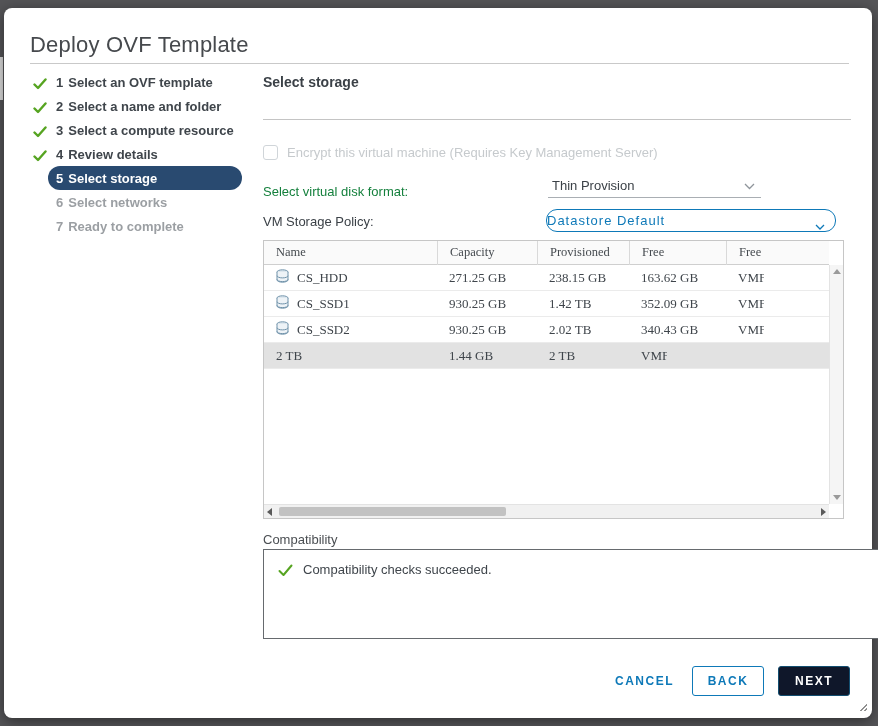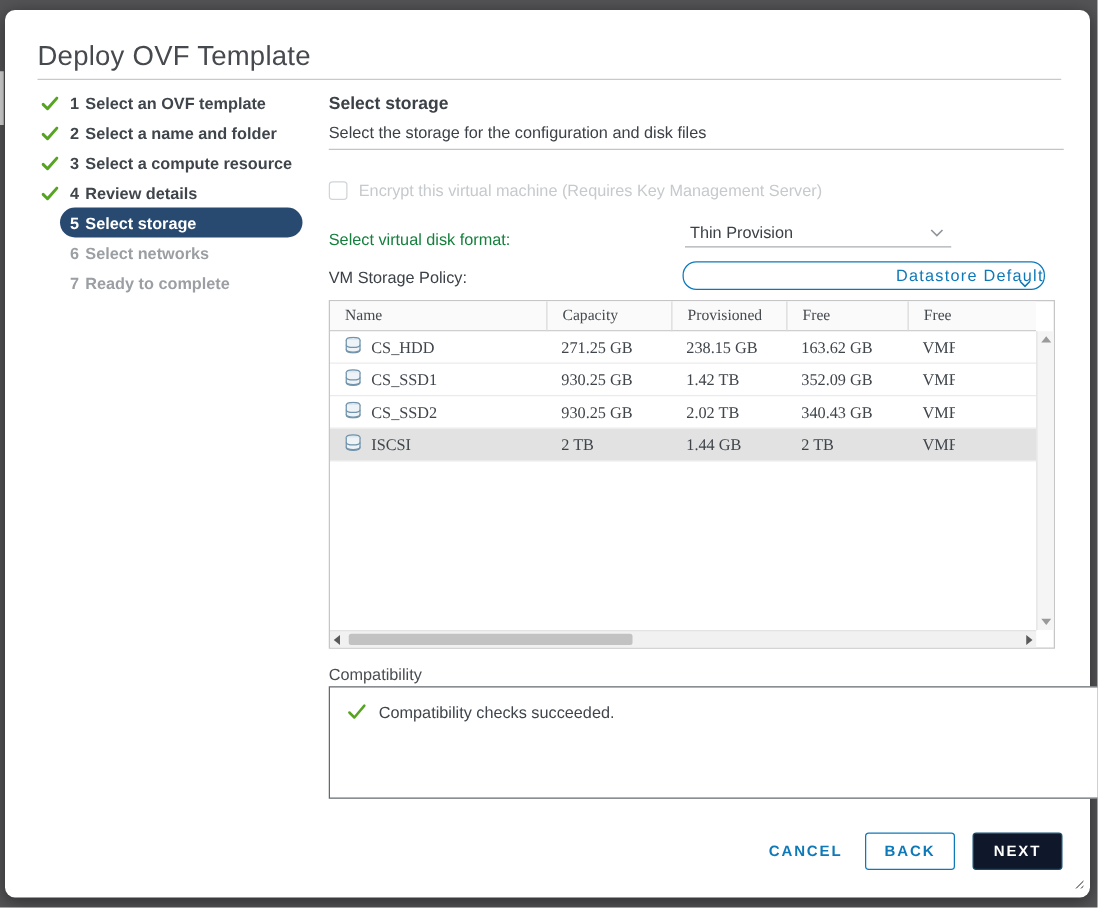--- a/index.html
+++ b/index.html
@@ -51,21 +51,21 @@
     position:absolute; left:544px; top:165px; width:213px; height:25px;
     border-bottom:1px solid #a9aeb3; display:flex; align-items:center;
     font-size:13px; color:#3b4147; padding:0 6px 0 4px; cursor:pointer;
   }
   .select-underline .chev { margin-left:auto; }
 
   .label-policy { position:absolute; left:259px; top:206px; font-size:13px; color:#3b4147; }
   .select-outline {
     position:absolute; left:542px; top:201px; width:290px; height:23px;
     border:1px solid #0e79b8; border-radius:11px; background:#fff;
-    display:flex; align-items:center; justify-content:flex-end;
+    display:flex; align-items:center; justify-content:flex-start;
     font-size:13px; color:#0e79b8; letter-spacing:1px; cursor:pointer;
   }
   .select-outline .chev { position:absolute; right:10px; top:8px; }
 
   
   .grid-table {
     position:absolute; left:259px; top:232px; width:581px; height:279px;
     border:1px solid #c6c6c6; background:#fff;font-family:Liberation Serif, serif;
   }
   .t-viewport { position:absolute; left:0; top:0; right:14px; bottom:14px; overflow:hidden; }
@@ -188,21 +188,20 @@
     </div>
     <div class="step pending">
       <span class="lbl-zone">
           <span>7</span>
           <span>Ready to complete</span>
         </span>
     </div>
   </nav>
 
   <h2 class="heading">Select storage</h2>
-  <p class="subheading">Select the storage for the configuration and disk files</p>
   <div class="content-rule"></div>
 
   <div class="encrypt-row">
     <span class="encrypt-cb"></span>
     <span class="encrypt-lbl">Encrypt this virtual machine (Requires Key Management Server)</span>
   </div>
 
   <span class="label-format">Select virtual disk format:</span>
   <div class="select-underline">
     <span>Thin Provision</span>
@@ -275,30 +274,20 @@
                 </svg>
             </span>
             <span>CS_SSD2</span>
           </div>
           <div class="cell">930.25 GB</div>
           <div class="cell">2.02 TB</div>
           <div class="cell">340.43 GB</div>
           <div class="cell"><span class="clip-type">VMFS</span></div>
         </div>
         <div class="t-row selected">
-          <div class="cell cell-name">
-            <span>
-              <svg width="13" height="14" viewBox="0 0 13 14">
-                  <ellipse cx="6.5" cy="3" rx="5.5" ry="2.2" fill="#dde7ee" stroke="#7193ab"></ellipse>
-                  <path d="M1 3 v8 a5.5 2.2 0 0 0 11 0 v-8" fill="#eef3f7" stroke="#7193ab"></path>
-                  <path d="M1 6.7 a5.5 2.2 0 0 0 11 0 M1 10.4 a5.5 2.2 0 0 0 11 0" fill="none" stroke="#7193ab"></path>
-                </svg>
-            </span>
-            <span>ISCSI</span>
-          </div>
           <div class="cell">2 TB</div>
           <div class="cell">1.44 GB</div>
           <div class="cell">2 TB</div>
           <div class="cell"><span class="clip-type">VMFS</span></div>
         </div>
       </div>
     </div>
     <div class="vscroll">
       <span class="tri-up"></span>
       <span class="tri-down"></span>

